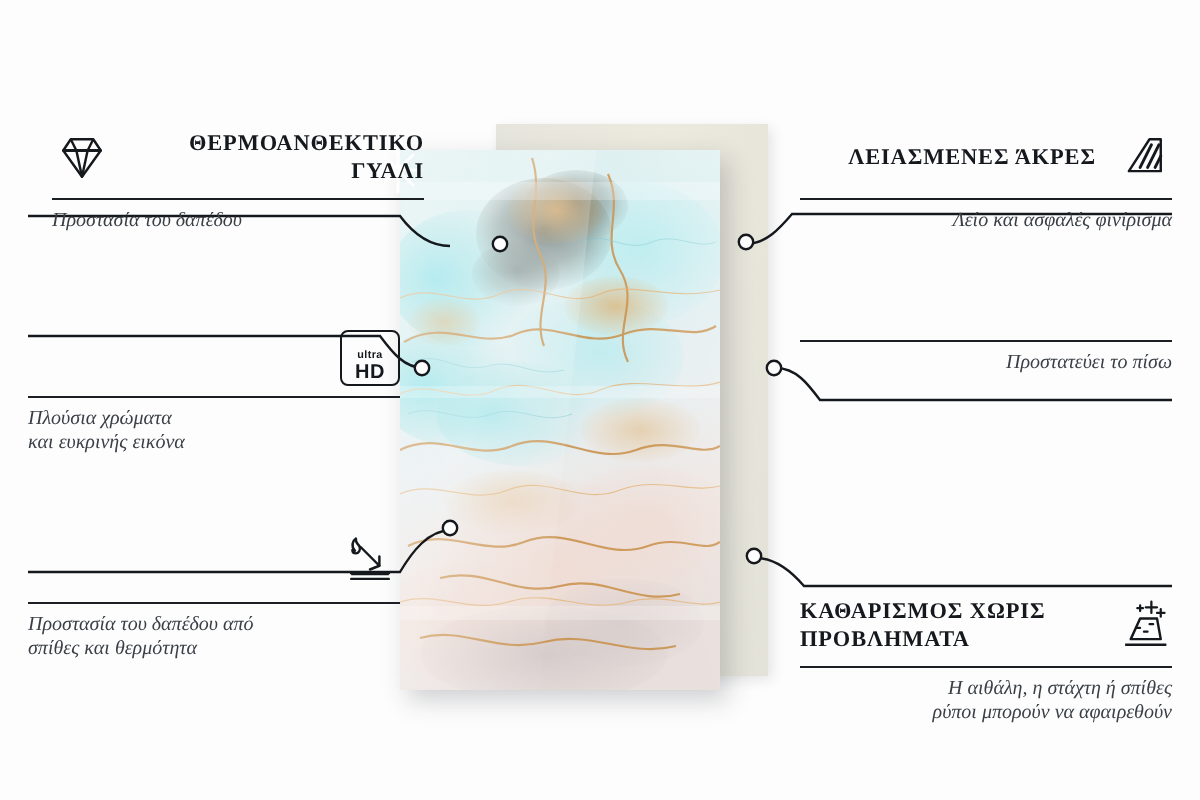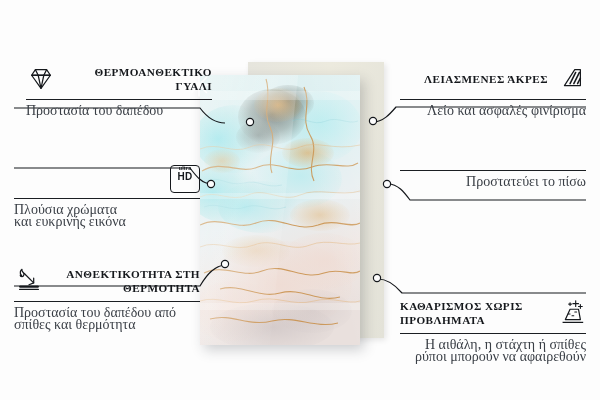--- a/index.html
+++ b/index.html
@@ -47,40 +47,41 @@
   .feat.left .head{justify-content:flex-end;}
   .feat.right .head{justify-content:flex-start;flex-direction:row-reverse;}
   .feat .title{
     font-size:11.2px;font-weight:700;letter-spacing:.45px;color:#15181c;
     line-height:14px;text-transform:none;
   }
   .feat.left .title{text-align:right;}
   .feat.right .title{text-align:left;}
   .rule{height:1px;background:#1b1e22;margin-top:5px;}
   .feat .desc{
-    font-size:14px;line-height:11.6px;color:#3a3f46;margin-top:5px;
+    font-size:10px;line-height:11.6px;color:#3a3f46;margin-top:5px;
     font-family:"Liberation Serif", serif;
+    font-style:italic;
   }
   .feat.left .desc{text-align:left;}
   .feat.right .desc{text-align:right;}
   .ico{width:30px;height:30px;flex:0 0 30px;display:block;}
 
   
   #feat-thermal   {left:14px;  top:64px;margin-left:12px;}
   #feat-print     {left:14px;  top:165px;}
   #feat-heat      {left:14px;  top:266px;}
   #feat-edges     {left:400px; top:64px;}
   #feat-membrane  {left:400px; top:165px;}
   #feat-clean     {left:400px; top:266px;margin-top:32px;}
 
   #connectors{position:absolute;inset:0;pointer-events:none;}
 
   .hd-badge{
     width:28px;height:26px;border:1.6px solid #15181c;border-radius:4px;
-    display:flex;flex-direction:column;align-items:center;justify-content:flex-start;
+    display:flex;flex-direction:column;align-items:center;justify-content:flex-end;
     font-family:"Liberation Sans", sans-serif;line-height:1;
   }
   .hd-badge .u{font-size:5.4px;font-weight:700;letter-spacing:.2px;color:#15181c;}
   .hd-badge .h{font-size:10px;font-weight:700;letter-spacing:.3px;color:#15181c;margin-top:1px;}
 </style>
 </head>
 <body>
 
 <div id="stage">
 
@@ -249,21 +250,20 @@
       <svg class="ico" viewBox="0 0 32 32">
         <g fill="none" stroke="#15181c" stroke-width="1.3" stroke-linejoin="round" stroke-linecap="round">
           <path d="M8,10 C5.5,7.5 7,4.5 8.5,3.5 C8,6 10,6.5 10.5,8 C11,9.6 10,11.4 8.4,11.4 C7.4,11.4 6.6,10.7 6.6,9.6"></path>
           <path d="M11,8 L21,18"></path>
           <path d="M16,20 L21,18 L21,13"></path>
           <path d="M6,22 L26,22"></path>
           <path d="M6,25 L26,25"></path>
         </g>
         <path d="M6,22 L26,22" stroke="#15181c" stroke-width="2.2"></path>
       </svg>
-      <div class="title">ΑΝΘΕΚΤΙΚΟΤΗΤΑ ΣΤΗ ΘΕΡΜΟΤΗΤΑ</div>
     </div>
     <div class="rule"></div>
     <div class="desc">
       <div>Προστασία του δαπέδου από</div>
       <div>σπίθες και θερμότητα</div>
     </div>
   </div>
 
   <div class="feat right" id="feat-edges">
     <div class="head">

